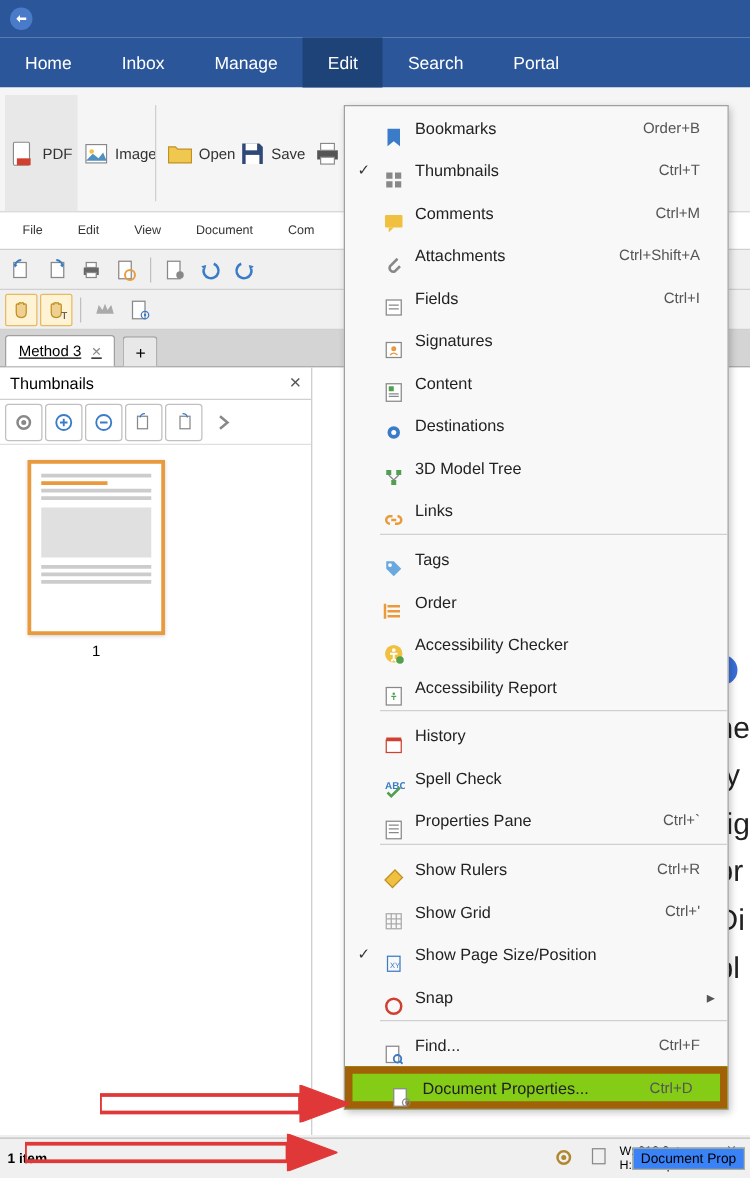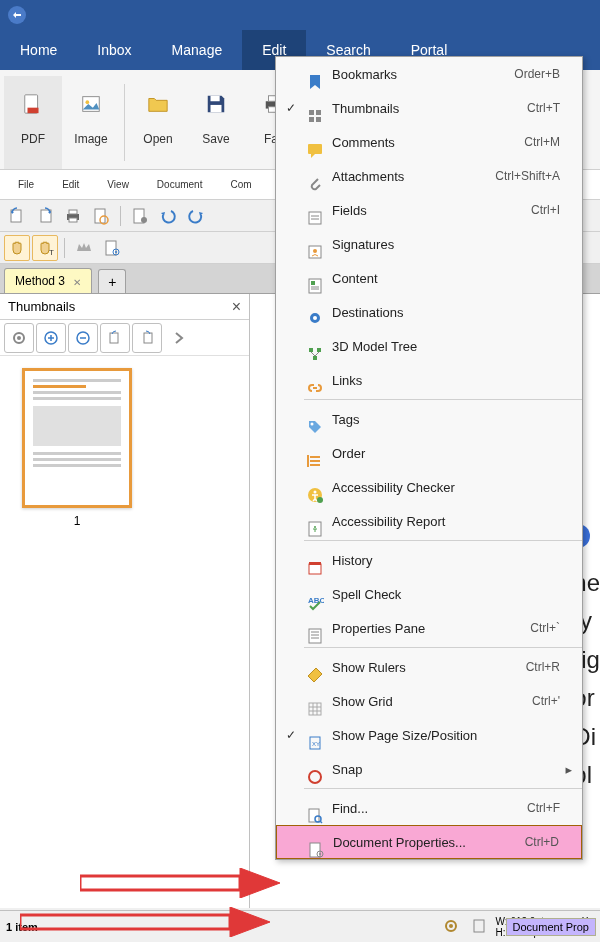--- a/index.html
+++ b/index.html
@@ -10,39 +10,39 @@
 .titlebar-icon { width: 18px; height: 18px; border-radius: 50%; background: #4a7bc8; display: flex; align-items: center; justify-content: center; }
 .titlebar-icon svg { width: 10px; height: 10px; fill: #fff; }
 
 
 .menubar { height: 40px; background: #2b579a; display: flex; }
 .menubar-item { padding: 0 20px; color: #fff; font-size: 14px; display: flex; align-items: center; cursor: pointer; }
 .menubar-item.active { background: #1e4378; }
 
 
 .ribbon { height: 100px; background: #f5f5f5; border-bottom: 1px solid #d0d0d0; display: flex; padding: 6px 4px 0; }
-.ribbon-btn { width: 58px; display: flex; flex-direction: column; align-items: center; padding: 4px; gap: 4px; }
+.ribbon-btn { width: 58px; display: flex; align-items: center; padding: 4px; gap: 4px; }
 .ribbon-btn:first-child { background: #e8e8e8; }
 .ribbon-icon { width: 40px; height: 48px; display: flex; align-items: center; justify-content: center; }
 .ribbon-label { font-size: 12px; color: #333; }
 .ribbon-sep { width: 1px; background: #d0d0d0; margin: 8px 4px; }
 
 
 .submenubar { height: 30px; background: #fff; border-bottom: 1px solid #d0d0d0; display: flex; align-items: center; padding: 0 4px; }
 .submenubar-item { padding: 0 14px; font-size: 10px; color: #333; cursor: pointer; }
 
 
 .toolbar { height: 32px; background: #f0f0f0; border-bottom: 1px solid #d0d0d0; display: flex; align-items: center; padding: 0 4px; gap: 2px; }
 .tool-btn { width: 26px; height: 26px; display: flex; align-items: center; justify-content: center; border-radius: 2px; }
 .tool-btn.active { background: #fff3d6; border: 1px solid #e8b960; }
 .tool-sep { width: 1px; height: 20px; background: #c0c0c0; margin: 0 4px; }
 
 
 .tabbar { height: 30px; background: #d4d4d4; display: flex; align-items: flex-end; border-bottom: 1px solid #a0a0a0; }
-.tab { background: #fef9c3; border: 1px solid #a0a0a0; border-bottom: none; padding: 5px 10px; font-size: 12px; display: flex; align-items: flex-end; gap: 8px; border-radius: 3px 3px 0 0; margin-left: 4px; }
+.tab { background: #ffffff; border: 1px solid #a0a0a0; border-bottom: none; padding: 5px 10px; font-size: 12px; display: flex; align-items: flex-end; gap: 8px; border-radius: 3px 3px 0 0; margin-left: 4px; text-decoration: underline; }
 .tab-close { font-size: 10px; color: #888; }
 .tab-add { width: 28px; height: 24px; border: 1px solid #a0a0a0; background: #e8e8e8; display: flex; align-items: center; justify-content: center; margin-left: 6px; border-radius: 3px 3px 0 0; font-size: 14px; border-bottom:none;}
 
 
 .main { display: flex; height: 614px; }
 .thumbpanel { width: 250px; background: #fff; border-right: 1px solid #c0c0c0; display: flex; flex-direction: column; }
 .thumbpanel-header { height: 26px; display: flex; align-items: center; justify-content: space-between; padding: 0 8px; border-bottom: 1px solid #d0d0d0; font-size: 13px; }
 .thumb-close { font-size: 16px; color: #555; cursor: pointer; }
 .thumbpanel-tools { height: 36px; display: flex; align-items: center; padding: 0 4px; gap: 2px; border-bottom: 1px solid #e0e0e0; }
 .thumb-tool { width: 30px; height: 30px; display: flex; align-items: center; justify-content: center; border: 1px solid #c0c0c0; border-radius: 3px; }
@@ -52,36 +52,36 @@
 .thumb-page .line { height: 3px; background: #ccc; margin-bottom: 3px; }
 .thumb-page .line.accent { background: #e89a3c; width: 60%; }
 .thumb-page .block { height: 40px; background: #e0e0e0; margin-top: 6px; }
 .thumb-num { font-size: 12px; }
 
 .content-area { flex: 1; background: #fff; position: relative; overflow: hidden; }
 .side-text { position: absolute; right: 0; top: 270px; font-size: 24px; color: #222; line-height: 1.6; }
 .blue-circle { position: absolute; right: 10px; top: 230px; width: 24px; height: 24px; border-radius: 50%; background: #3a6fd8; }
 
 
-.dropdown { position: absolute; left: 275px; top: 56px; width: 308px; background: #f8f8f8; border: 1px solid #a0a0a0; box-shadow: 2px 2px 6px rgba(0,0,0,.25); z-index: 100; }
+.dropdown { position: absolute; left: 275px; top: 84px; width: 308px; background: #f8f8f8; border: 1px solid #a0a0a0; box-shadow: 2px 2px 6px rgba(0,0,0,.25); z-index: 100; }
 .dropdown-item { height: 34px; display: flex; align-items: center; padding: 0 10px 0 4px; font-size: 13px; color: #222; cursor: pointer; position: relative; }
-.dropdown-item.highlighted { background: #f9a8d4; border: 1px solid #a16207; }
+.dropdown-item.highlighted { background: #84cc16; border: 6px solid #a16207; }
 .dd-check { width: 22px; display: flex; justify-content: center; color: #333; font-size: 12px; }
 .dd-icon { width: 26px; display: flex; align-items: center; justify-content: center; margin-top: 16px; }
 .dd-label { flex: 1; padding-left: 4px; }
 .dd-shortcut { color: #555; font-size: 12px; }
 .dd-chev { width: 12px; text-align: right; color: #555; }
 .dd-sep { height: 1px; background: #d0d0d0; margin: 2px 0 2px 28px; }
 
 
 .statusbar { height: 32px; background: #f0f0f0; border-top: 1px solid #c0c0c0; display: flex; align-items: center; padding: 0 6px; font-size: 11px; gap: 8px; position: absolute; bottom: 0; left: 0; right: 0; }
 .status-gear { width: 20px; height: 20px; }
 .status-dims { display: flex; flex-direction: column; font-size: 10px; line-height: 1.1; }
 .status-coords { display: flex; flex-direction: column; font-size: 10px; line-height: 1.1; margin-left: 4px; }
-.status-tooltip { position: absolute; right: 4px; bottom: 6px; background: #c4b5fd; border: 1px solid #b0b090; padding: 2px 6px; font-size: 11px; }
+.status-tooltip { position: absolute; right: 4px; bottom: 6px; background: #3b82f6; border: 1px solid #b0b090; padding: 2px 6px; font-size: 11px; }
 
 
 .arrow { position: absolute; z-index: 200; }
 .arrow svg { stroke: #e03838; fill: #e03838; }
 
 
 .ico16 svg { width: 18px; height: 18px; }
 .ico20 svg { width: 22px; height: 22px; }
 </style>
 </head>

